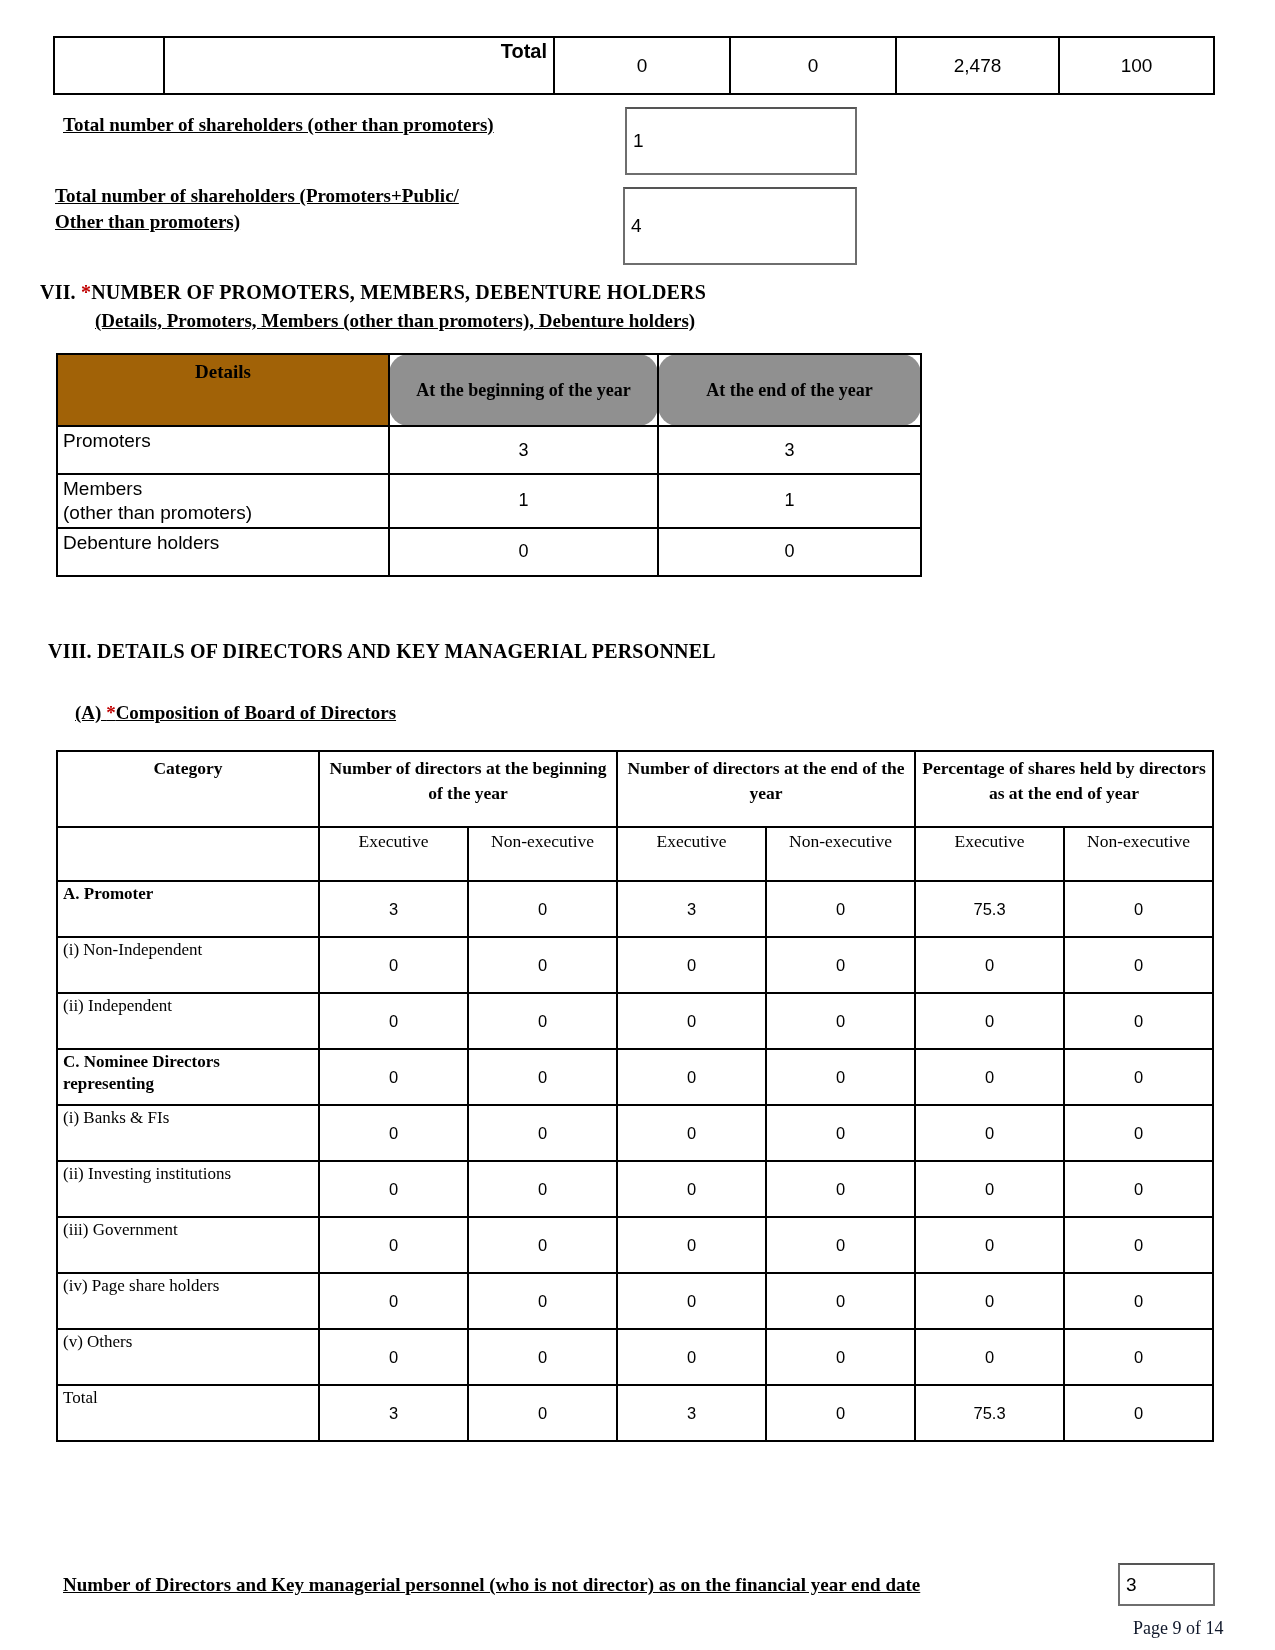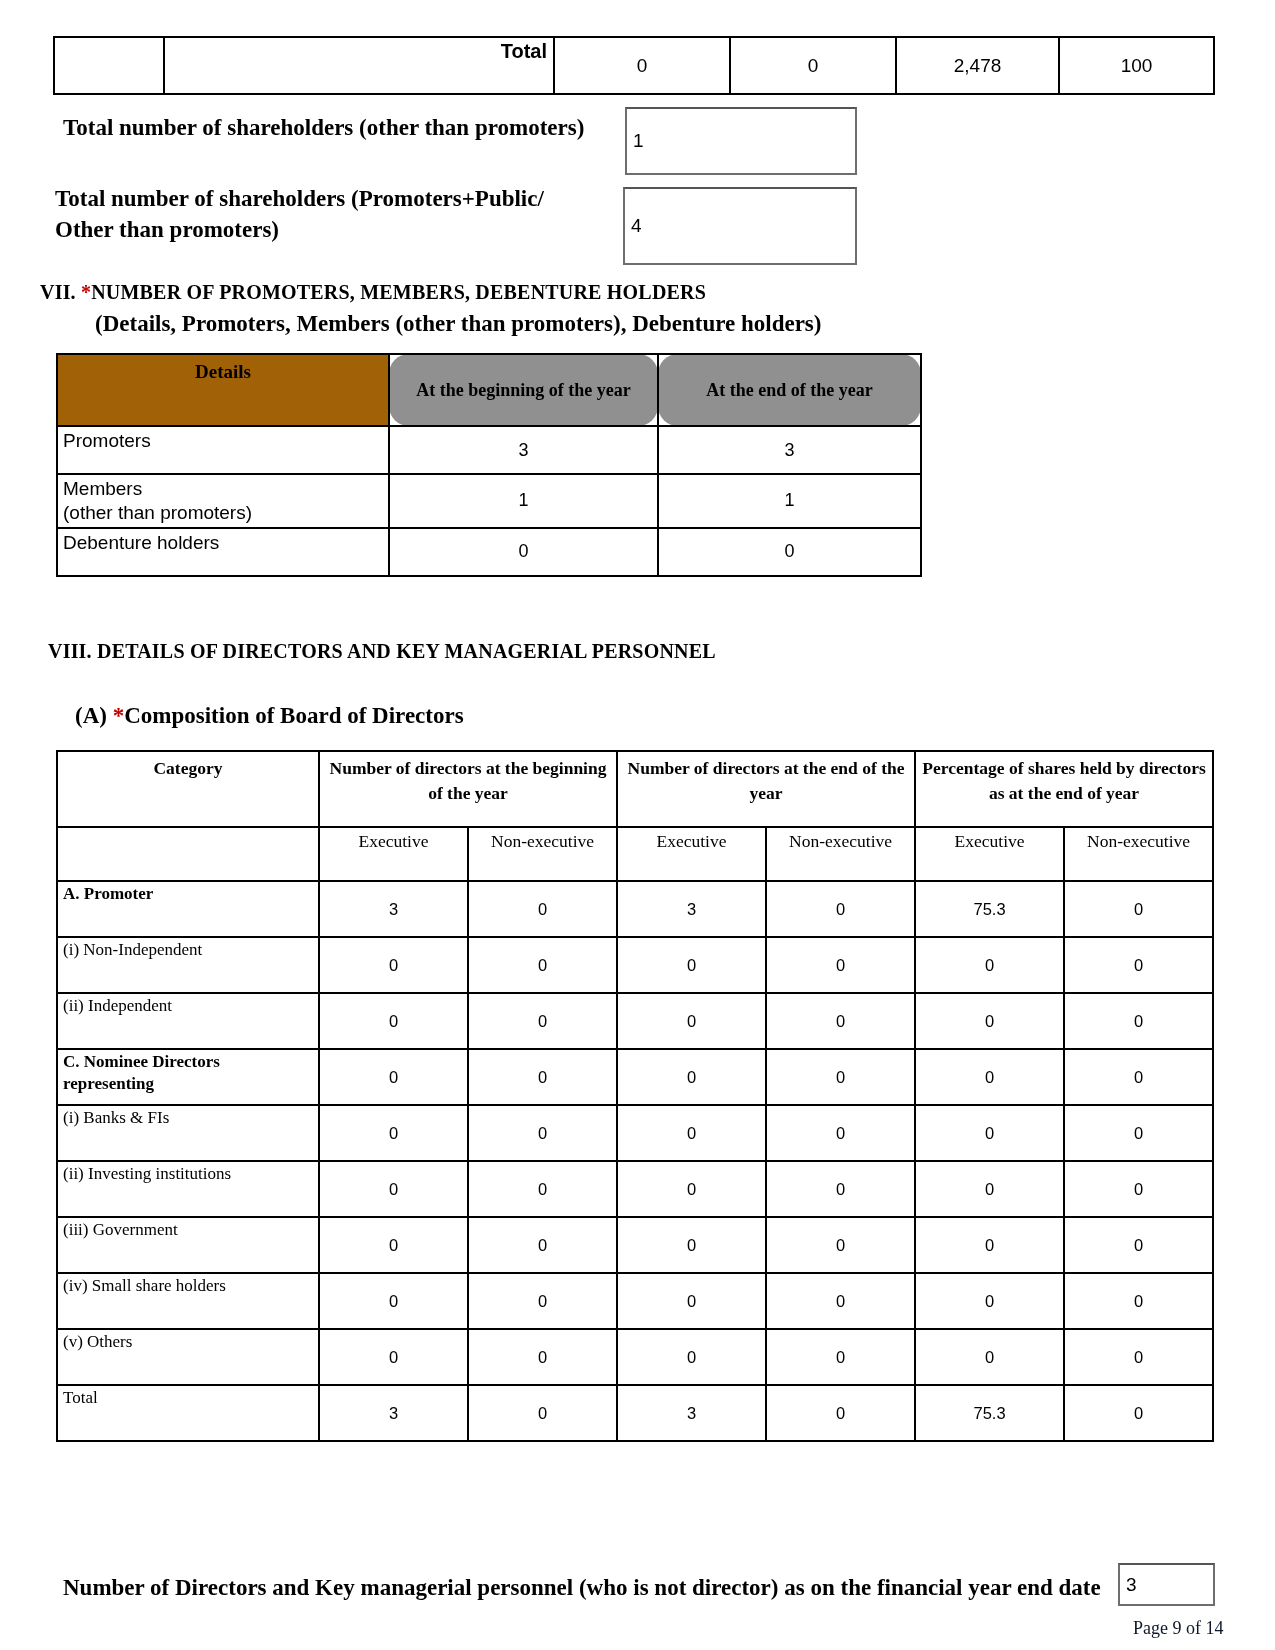--- a/index.html
+++ b/index.html
@@ -10,21 +10,21 @@
   
   table.grid{border-collapse:collapse;table-layout:fixed;}
   table.grid td{border:2px solid #000;overflow:hidden;}
 
   
   #carry-table td{font-family:"Liberation Sans","DejaVu Sans",sans-serif;font-size:19px;}
   #carry-table .tot{font-weight:bold;text-align:right;vertical-align:top;padding:2px 6px 0 0;font-size:20px;}
   #carry-table .num{text-align:center;vertical-align:middle;}
 
   
-  .serifb{font-weight:bold;font-size:23px;line-height:1.35;}
+  .serifb{font-weight:bold;font-size:19px;line-height:1.35;text-decoration:underline;}
   .h-main{font-weight:bold;font-size:20px;letter-spacing:.2px;}
   .star{color:#c00000;font-weight:bold;}
 
   
   .fbox{position:absolute;background:#fff;border:2px solid #6e6e6e;border-top-color:#555;
         display:flex;align-items:center;box-sizing:border-box;
         font-family:"Liberation Sans","DejaVu Sans",sans-serif;font-size:19px;padding-left:6px;}
 
   
   #vii-table thead td{background:#909090;font-weight:bold;text-align:center;}
@@ -219,21 +219,21 @@
         <tr>
           <td class="rl">(iii) Government</td>
           <td class="vc">0</td>
           <td class="vc">0</td>
           <td class="vc">0</td>
           <td class="vc">0</td>
           <td class="vc">0</td>
           <td class="vc">0</td>
         </tr>
         <tr>
-          <td class="rl">(iv) Small share holders</td>
+          <td class="rl">(iv) Page share holders</td>
           <td class="vc">0</td>
           <td class="vc">0</td>
           <td class="vc">0</td>
           <td class="vc">0</td>
           <td class="vc">0</td>
           <td class="vc">0</td>
         </tr>
         <tr>
           <td class="rl">(v) Others</td>
           <td class="vc">0</td>

